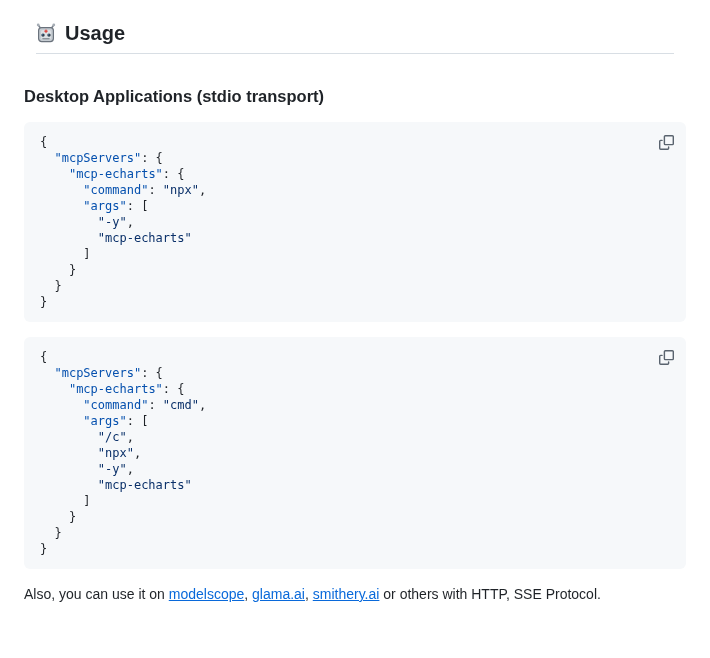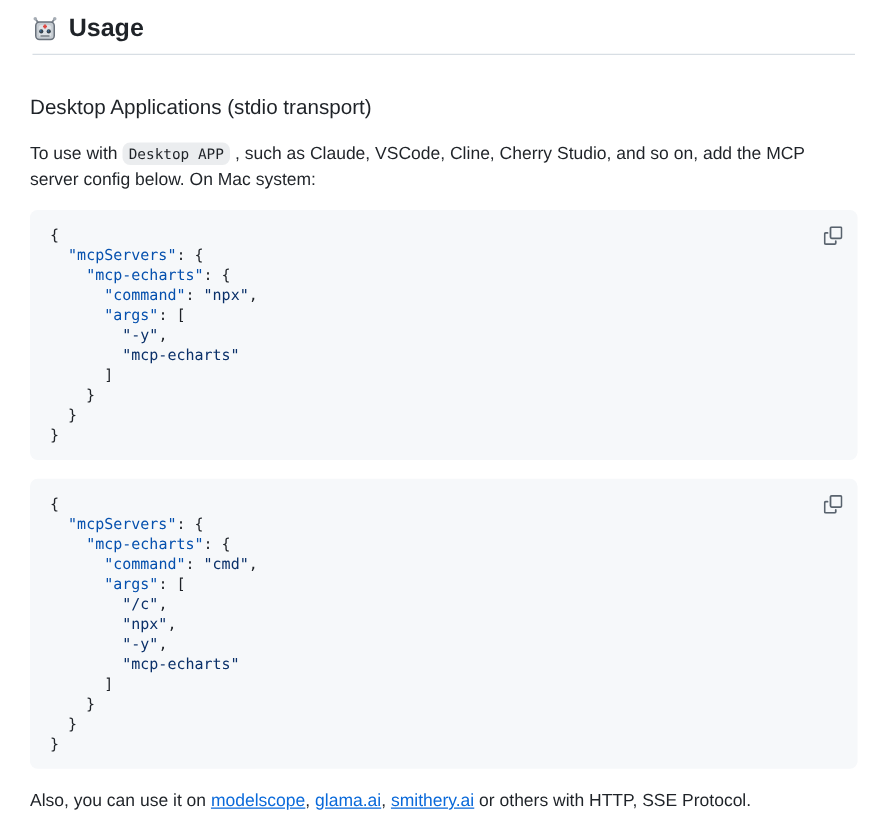--- a/index.html
+++ b/index.html
@@ -15,29 +15,29 @@
   .container { padding: 8px 24px 8px 24px; }
 
   
   .h2 {
     display: flex;
     align-items: center;
     gap: 9px;
     font-size: 20px;
     font-weight: 700;
     line-height: 26px;
-    margin: 2px;
+    margin: 12px;
     padding-bottom: 7px;
     border-bottom: 1px solid #d8dee4;
   }
   .h2 .emoji { display: inline-flex; width: 20px; height: 20px; }
 
   .h3 {
     font-size: 16.5px;
-    font-weight: 400;
+    font-weight: 700;
     line-height: 21px;
     margin: 32px 0 0 0;
   }
 
   p.body-text {
     font-size: 14px;
     line-height: 20px;
     margin: 15px 0 0 0;
   }
 
@@ -113,21 +113,20 @@
         <circle cx="6.6" cy="11.7" r="0.5" fill="#4d8fd1"></circle>
         <circle cx="12.6" cy="11.7" r="0.5" fill="#4d8fd1"></circle>
         <rect x="6.2" y="14.9" width="7.6" height="1.7" rx="0.8" fill="#8d949b"></rect>
       </svg>
     </span>
     <span>Usage</span>
   </h2>
 
   <h3 class="h3">Desktop Applications (stdio transport)</h3>
 
-  <p class="body-text"><span>To use with </span><code class="inline-code">Desktop APP</code><span> , such as Claude, VSCode, Cline, Cherry Studio, and so on, add the MCP server config below. On Mac system:</span></p>
 
   <div class="code-block">
     <button class="copy-btn" title="Copy">
       <span style="display:inline-flex;">
         <svg viewBox="0 0 16 16" aria-hidden="true">
           <path d="M0 6.75C0 5.784.784 5 1.75 5h1.5a.75.75 0 0 1 0 1.5h-1.5a.25.25 0 0 0-.25.25v7.5c0 .138.112.25.25.25h7.5a.25.25 0 0 0 .25-.25v-1.5a.75.75 0 0 1 1.5 0v1.5A1.75 1.75 0 0 1 9.25 16h-7.5A1.75 1.75 0 0 1 0 14.25Z"></path>
           <path d="M5 1.75C5 .784 5.784 0 6.75 0h7.5C15.216 0 16 .784 16 1.75v7.5A1.75 1.75 0 0 1 14.25 11h-7.5A1.75 1.75 0 0 1 5 9.25Zm1.75-.25a.25.25 0 0 0-.25.25v7.5c0 .138.112.25.25.25h7.5a.25.25 0 0 0 .25-.25v-7.5a.25.25 0 0 0-.25-.25Z"></path>
         </svg>
       </span>
     </button>

